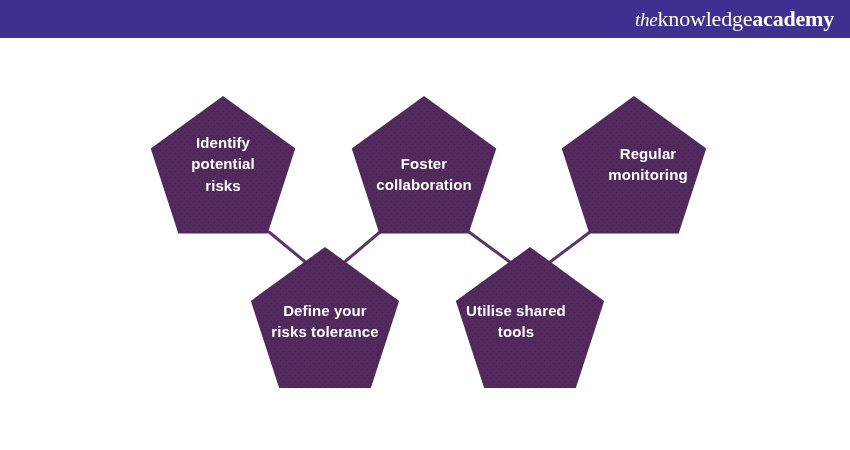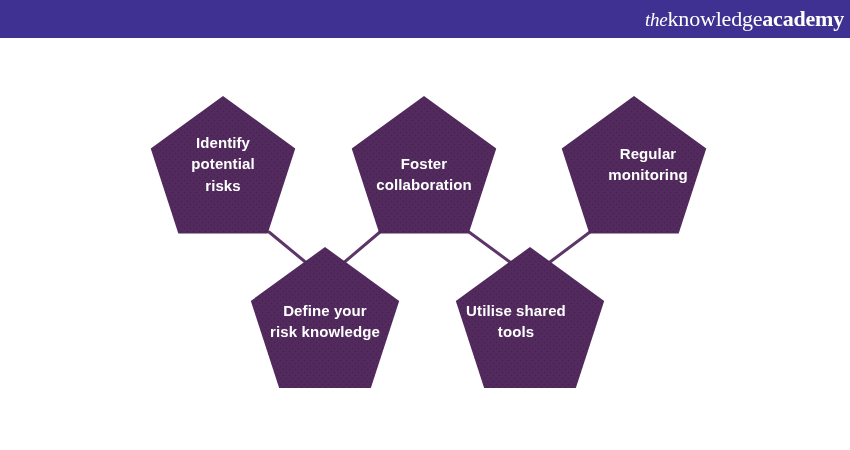--- a/index.html
+++ b/index.html
@@ -20,21 +20,21 @@
     position: absolute;
     left: 0;
     top: 0;
     width: 850px;
     height: 38px;
     background: #3f3192;
     display: flex;
     align-items: center;
     justify-content: flex-end;
     box-sizing: border-box;
-    padding-right: 6px;
+    padding-right: 16px;
   }
   .logo {
     color: #ffffff;
     font-family: "Liberation Serif", serif;
     font-size: 22px;
     line-height: 1;
     white-space: nowrap;
     letter-spacing: -0.2px;
   }
   .logo .logo-the {
@@ -112,21 +112,21 @@
         <polygon points="530.00,209.00 604.18,262.90 575.85,350.10 484.15,350.10 455.82,262.90" fill="url(#dotTexture)"></polygon>
         <polygon points="634.00,58.00 706.28,110.51 678.67,195.49 589.33,195.49 561.72,110.51" fill="url(#dotTexture)"></polygon>
       </g>
   </svg>
 
   <div id="labels-layer">
       <div class="node-label" style="left: 223px; top: 126px;">Identify
 potential
 risks</div>
       <div class="node-label" style="left: 325px; top: 283px;">Define your
-risk knowledge</div>
+risks tolerance</div>
       <div class="node-label" style="left: 424px; top: 136px;">Foster
 collaboration</div>
       <div class="node-label" style="left: 516px; top: 283px;">Utilise shared
 tools</div>
       <div class="node-label" style="left: 634px; top: 126px; margin-left: 14px;">Regular
 monitoring</div>
     </div>
 </div>
 
 </body></html>

